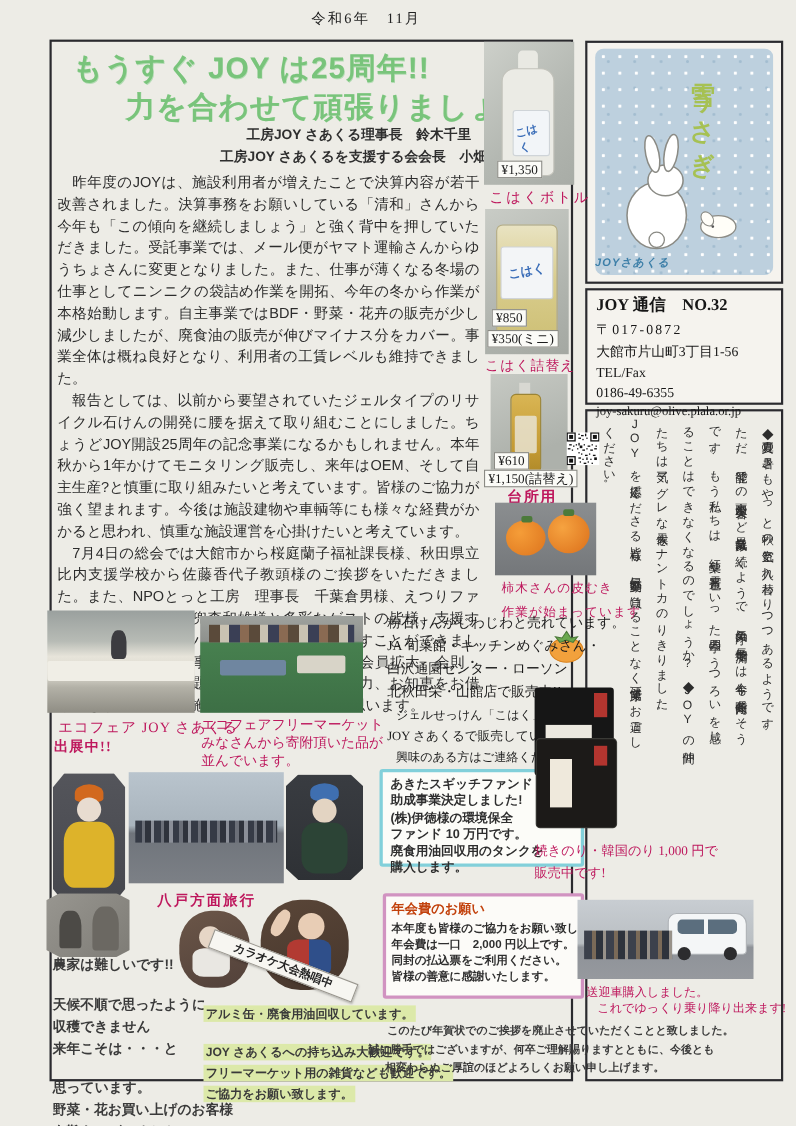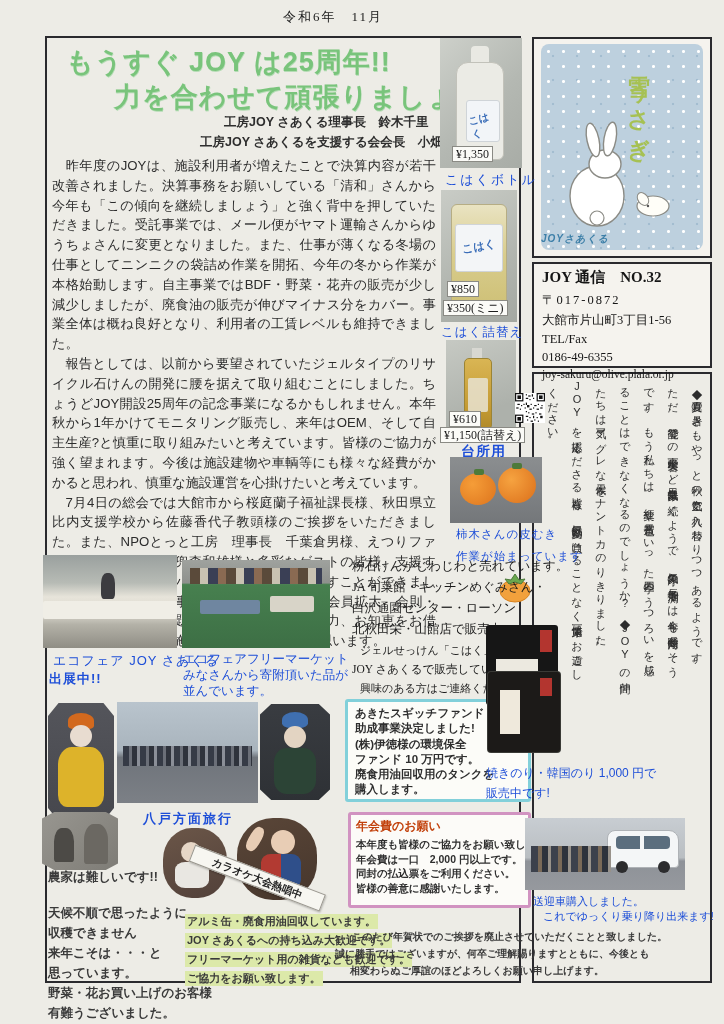--- a/index.html
+++ b/index.html
@@ -5,21 +5,21 @@
   *{box-sizing:border-box;margin:0;padding:0}
   html,body{width:724px;height:1024px}
   body{position:relative;background:#edece6;font-family:"Liberation Sans",sans-serif;color:#333;overflow:hidden}
   .abs{position:absolute}
   .bx{position:absolute;border:2px solid #2a2a2e;background:transparent}
   .serif{font-family:"Liberation Serif",serif}
   .photo{position:absolute;overflow:hidden}
   .oct{clip-path:polygon(16% 0,84% 0,100% 11%,100% 89%,84% 100%,16% 100%,0 89%,0 11%)}
   .blob{border-radius:45%}
   .tag{position:absolute;background:#fbfbf7;border:1px solid #8a8a84;font-family:"Liberation Serif",serif;font-size:12px;line-height:14px;padding:0 3px;color:#1c1c1c;white-space:nowrap}
-  .cap{position:absolute;font-family:Liberation Sans, sans-serif;color:#1d4ed8;white-space:nowrap}
+  .cap{position:absolute;font-family:Liberation Serif, serif;color:#be185d;white-space:nowrap}
   .gtitle{position:absolute;font-weight:bold;color:#79c47b;letter-spacing:1px;text-shadow:.5px .5px 0 #b4dcb4;white-space:nowrap}
   .byline{position:absolute;font-size:12.5px;font-weight:bold;color:#2e2e2e;white-space:nowrap}
   .article{position:absolute;left:52px;top:156px;width:384px;font-size:13.2px;line-height:1.5;text-align:justify;color:#2c2c2c}
   .vert{writing-mode:vertical-rl;text-orientation:upright}
   .note div{white-space:nowrap}
   .hl{background:#dce9a9;padding:0 2px;display:inline-block}
   .bold-note{font-weight:bold;color:#3a3a3a}
 </style>
 </head>
 <body>
@@ -217,34 +217,34 @@
   <div class="abs" style="left:34px;top:12px;width:24px;height:24px;background:#e8cdb5;border-radius:50%"></div>
   <div class="abs" style="left:24px;top:36px;width:40px;height:34px;background:linear-gradient(90deg,#b23a32 0 50%,#2f4f8a 50% 100%);border-radius:25%"></div>
   <div class="abs" style="left:12px;top:8px;width:12px;height:26px;background:#e8cdb5;border-radius:40%;transform:rotate(30deg)"></div>
 </div>
 <div class="abs" style="left:192px;top:844px;width:140px;height:18px;background:#f7f6f1;border:1px solid #99968e;transform:rotate(21deg);transform-origin:left center;text-align:center;font-size:10.5px;font-weight:bold;color:#222;line-height:16px;box-shadow:1px 1px 2px rgba(0,0,0,.25)">カラオケ大会熱唱中</div>
 
 <div class="abs note bold-note" style="left:48px;top:869px;font-size:12.5px">
   <div style="margin-bottom:19px">農家は難しいです!!</div>
   <div style="margin-bottom:3px">天候不順で思ったように</div>
   <div style="margin-bottom:3px">収穫できません</div>
-  <div style="margin-bottom:3px">来年こそは・・・と</div>
+  <div style="margin-bottom:19px">来年こそは・・・と</div>
   <div style="margin-bottom:3px">思っています。</div>
   <div style="margin-bottom:3px">野菜・花お買い上げのお客様</div>
   <div>有難うございました。</div>
 </div>
 
 <div class="abs note bold-note" style="left:185px;top:914px;font-size:11px">
-  <div style="margin-bottom:4px"><span class="hl">アルミ缶・廃食用油回収しています。</span></div>
+  <div style="margin-bottom:20px"><span class="hl">アルミ缶・廃食用油回収しています。</span></div>
   <div style="margin-bottom:4px"><span class="hl">JOY さあくるへの持ち込み大歓迎です。</span></div>
   <div style="margin-bottom:4px"><span class="hl">フリーマーケット用の雑貨なども歓迎です。</span></div>
   <div><span class="hl">ご協力をお願い致します。</span></div>
 </div>
 
-<div class="abs" style="left:345px;top:699px;width:186px;height:103px;border:3px solid #82d0da;border-radius:3px;background:#fcfcf8;padding:4px 7px">
+<div class="abs" style="left:345px;top:699px;width:186px;height:89px;border:3px solid #82d0da;border-radius:3px;background:#fcfcf8;padding:4px 7px">
   <div style="font-size:11.5px;font-weight:bold;line-height:15.3px;color:#2e2e2e">あきたスギッチファンド</div>
   <div style="font-size:11.5px;font-weight:bold;line-height:15.3px;color:#2e2e2e">助成事業決定しました!</div>
   <div style="font-size:11.5px;font-weight:bold;line-height:15.3px;color:#2e2e2e">(株)伊徳様の環境保全</div>
   <div style="font-size:11.5px;font-weight:bold;line-height:15.3px;color:#2e2e2e">ファンド 10 万円です。</div>
   <div style="font-size:11.5px;font-weight:bold;line-height:15.3px;color:#2e2e2e">廃食用油回収用のタンクを</div>
   <div style="font-size:11.5px;font-weight:bold;line-height:15.3px;color:#2e2e2e">購入します。</div>
 </div>
 
 <div class="abs" style="left:348px;top:812px;width:183px;height:96px;border:3px solid #d193c1;border-radius:3px;background:#fcfbf8;padding:3px 5px">
   <div style="font-size:12px;font-weight:bold;margin-bottom:2px;color:#c2410c">年会費のお願い</div>

